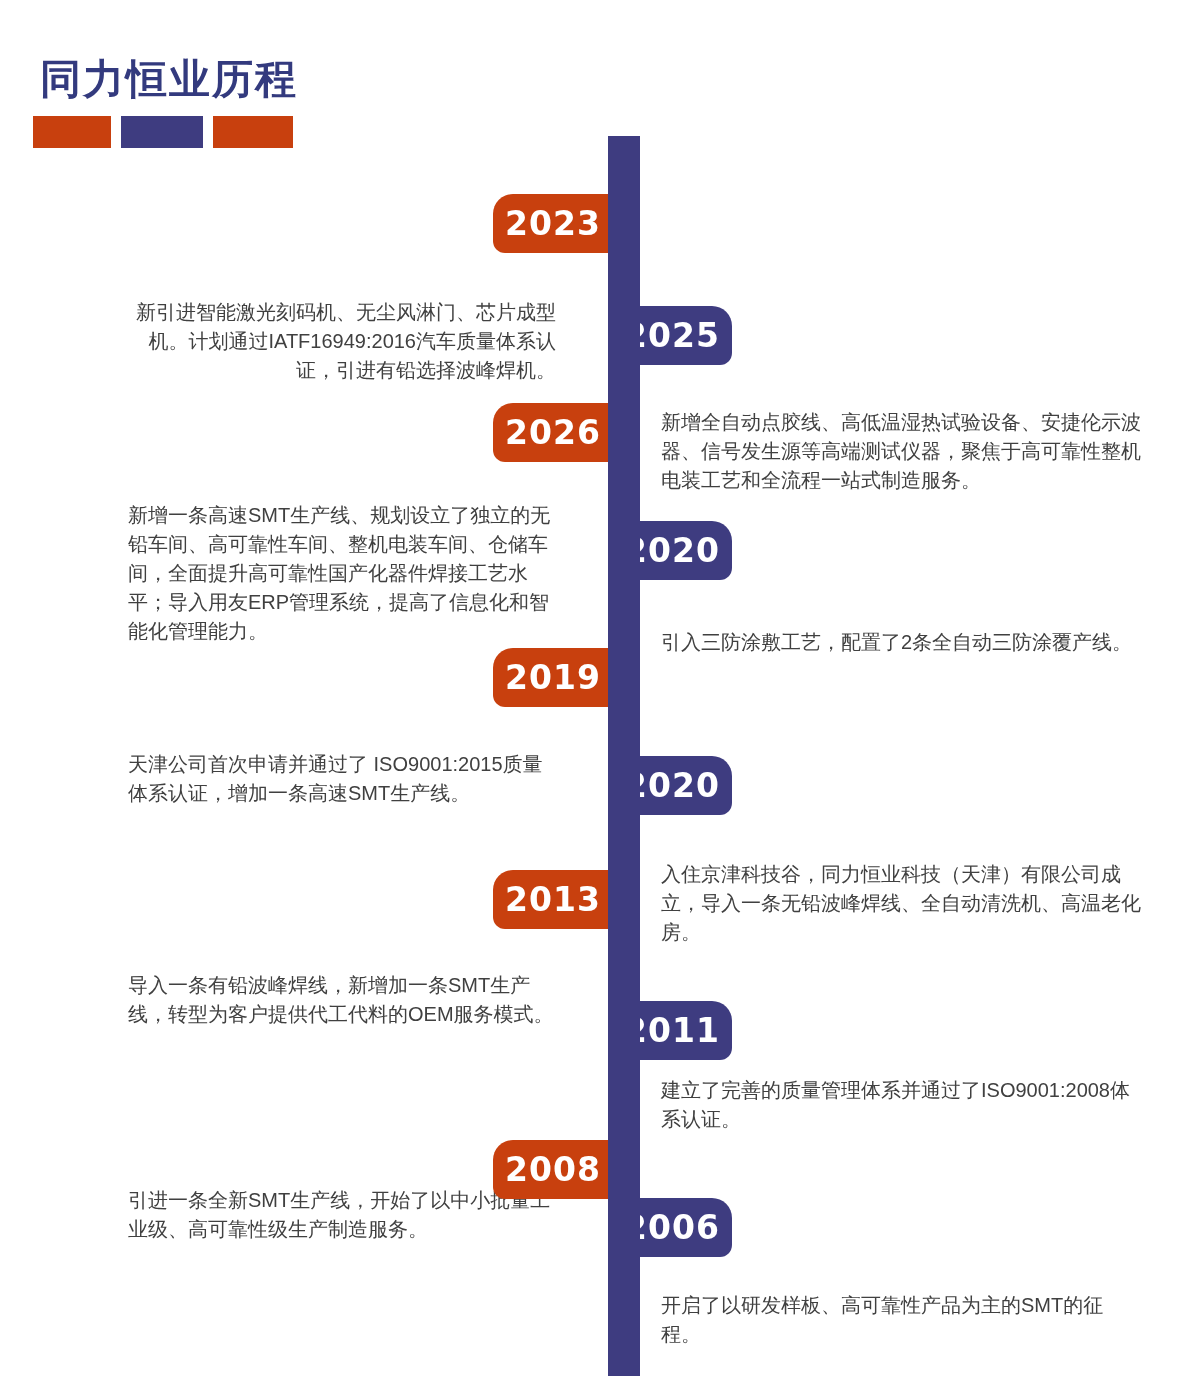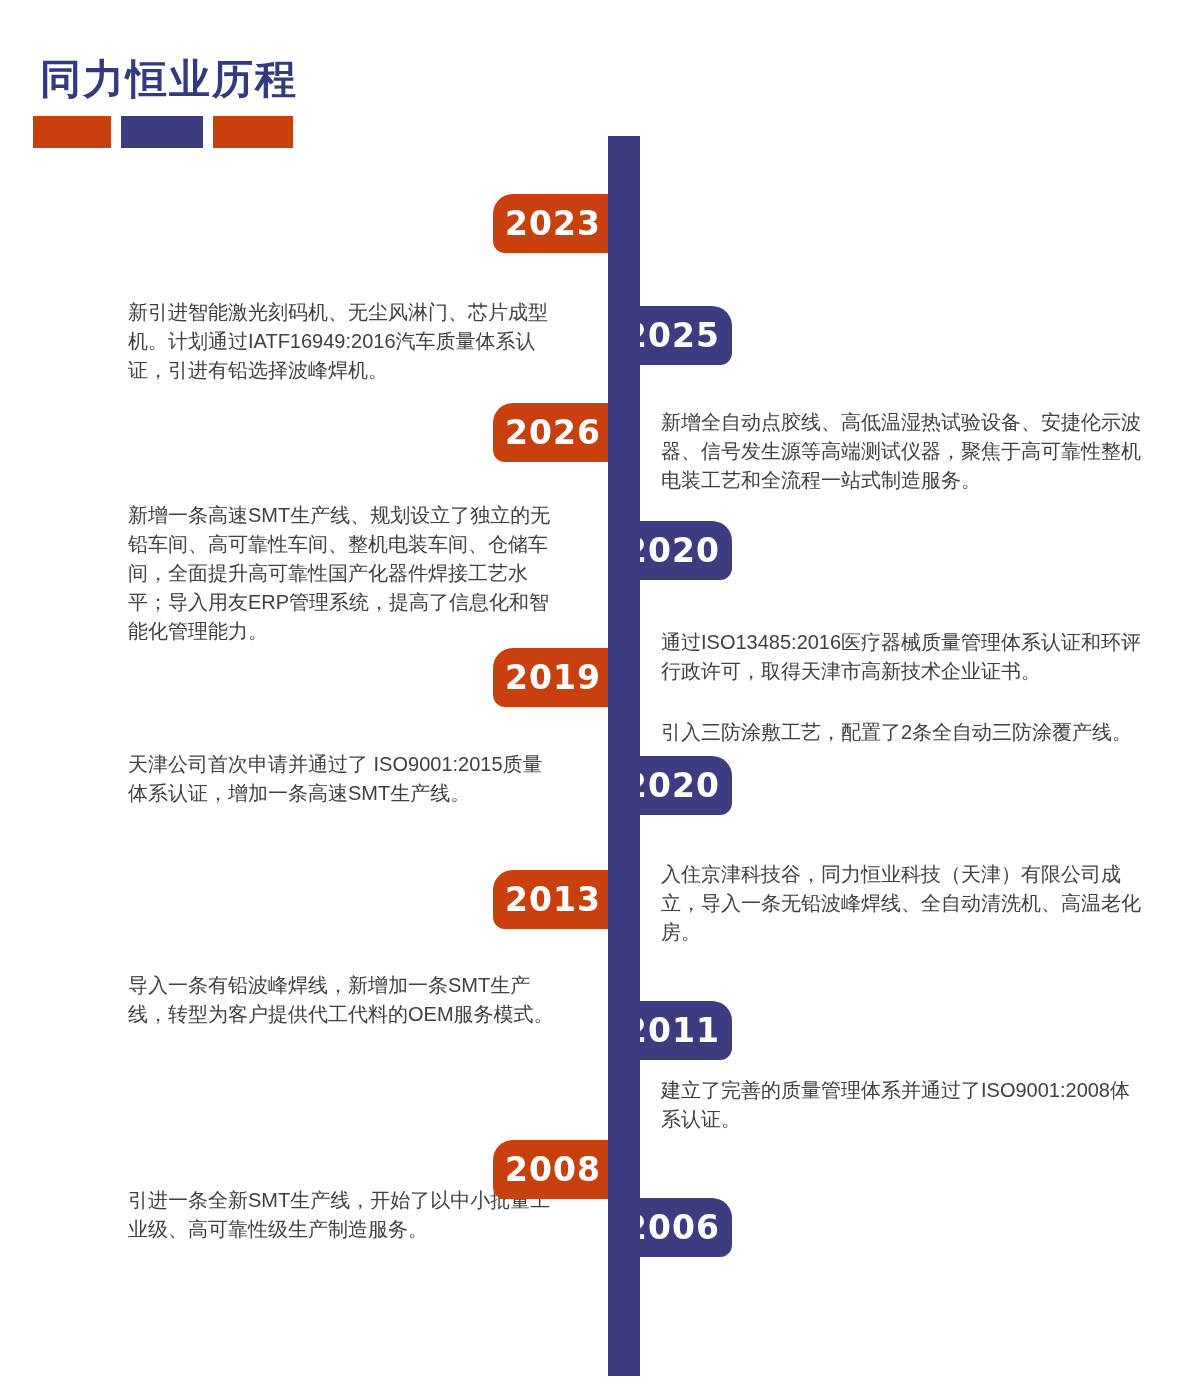--- a/index.html
+++ b/index.html
@@ -91,34 +91,33 @@
 <div class="canvas">
   <h1 class="page-title">同力恒业历程</h1>
   <div class="title-dashes">
     <div class="dash d1"></div>
     <div class="dash d2"></div>
     <div class="dash d3"></div>
   </div>
   <div class="timeline-line"></div>
   <div id="timeline-items">
       <div class="year-badge left" style="top: 178px;">2023</div>
-      <div class="tl-text left" style="top: 250px;">
+      <div class="tl-text left" style="top: 250px; text-align: right;">
         <div>新引进智能激光刻码机、无尘风淋门、芯片成型机。计划通过IATF16949:2016汽车质量体系认证，引进有铅选择波峰焊机。</div>
       </div>
       <div class="year-badge right" style="top: 290px;">2025</div>
       <div class="tl-text right" style="top: 360px;">
         <div>新增全自动点胶线、高低温湿热试验设备、安捷伦示波器、信号发生源等高端测试仪器，聚焦于高可靠性整机电装工艺和全流程一站式制造服务。</div>
       </div>
       <div class="year-badge left" style="top: 387px;">2026</div>
       <div class="tl-text left" style="top: 453px;">
         <div>新增一条高速SMT生产线、规划设立了独立的无铅车间、高可靠性车间、整机电装车间、仓储车间，全面提升高可靠性国产化器件焊接工艺水平；导入用友ERP管理系统，提高了信息化和智能化管理能力。</div>
       </div>
       <div class="year-badge right" style="top: 505px;">2020</div>
       <div class="tl-text right" style="top: 580px;">
-        <div>通过ISO13485:2016医疗器械质量管理体系认证和环评行政许可，取得天津市高新技术企业证书。</div>
         <div>引入三防涂敷工艺，配置了2条全自动三防涂覆产线。</div>
       </div>
       <div class="year-badge left" style="top: 632px;">2019</div>
       <div class="tl-text left" style="top: 702px;">
         <div>天津公司首次申请并通过了 ISO9001:2015质量体系认证，增加一条高速SMT生产线。</div>
       </div>
       <div class="year-badge right" style="top: 740px;">2020</div>
       <div class="tl-text right" style="top: 812px;">
         <div>入住京津科技谷，同力恒业科技（天津）有限公司成立，导入一条无铅波峰焊线、全自动清洗机、高温老化房。</div>
       </div>
@@ -129,15 +128,16 @@
       <div class="year-badge right" style="top: 985px;">2011</div>
       <div class="tl-text right" style="top: 1028px;">
         <div>建立了完善的质量管理体系并通过了ISO9001:2008体系认证。</div>
       </div>
       <div class="year-badge left" style="top: 1124px;">2008</div>
       <div class="tl-text left" style="top: 1138px;">
         <div>引进一条全新SMT生产线，开始了以中小批量工业级、高可靠性级生产制造服务。</div>
       </div>
       <div class="year-badge right" style="top: 1182px;">2006</div>
       <div class="tl-text right" style="top: 1243px;">
+        <div>开启了以研发样板、高可靠性产品为主的SMT的征程。</div>
       </div>
     </div>
 </div>
 
 </body></html>

